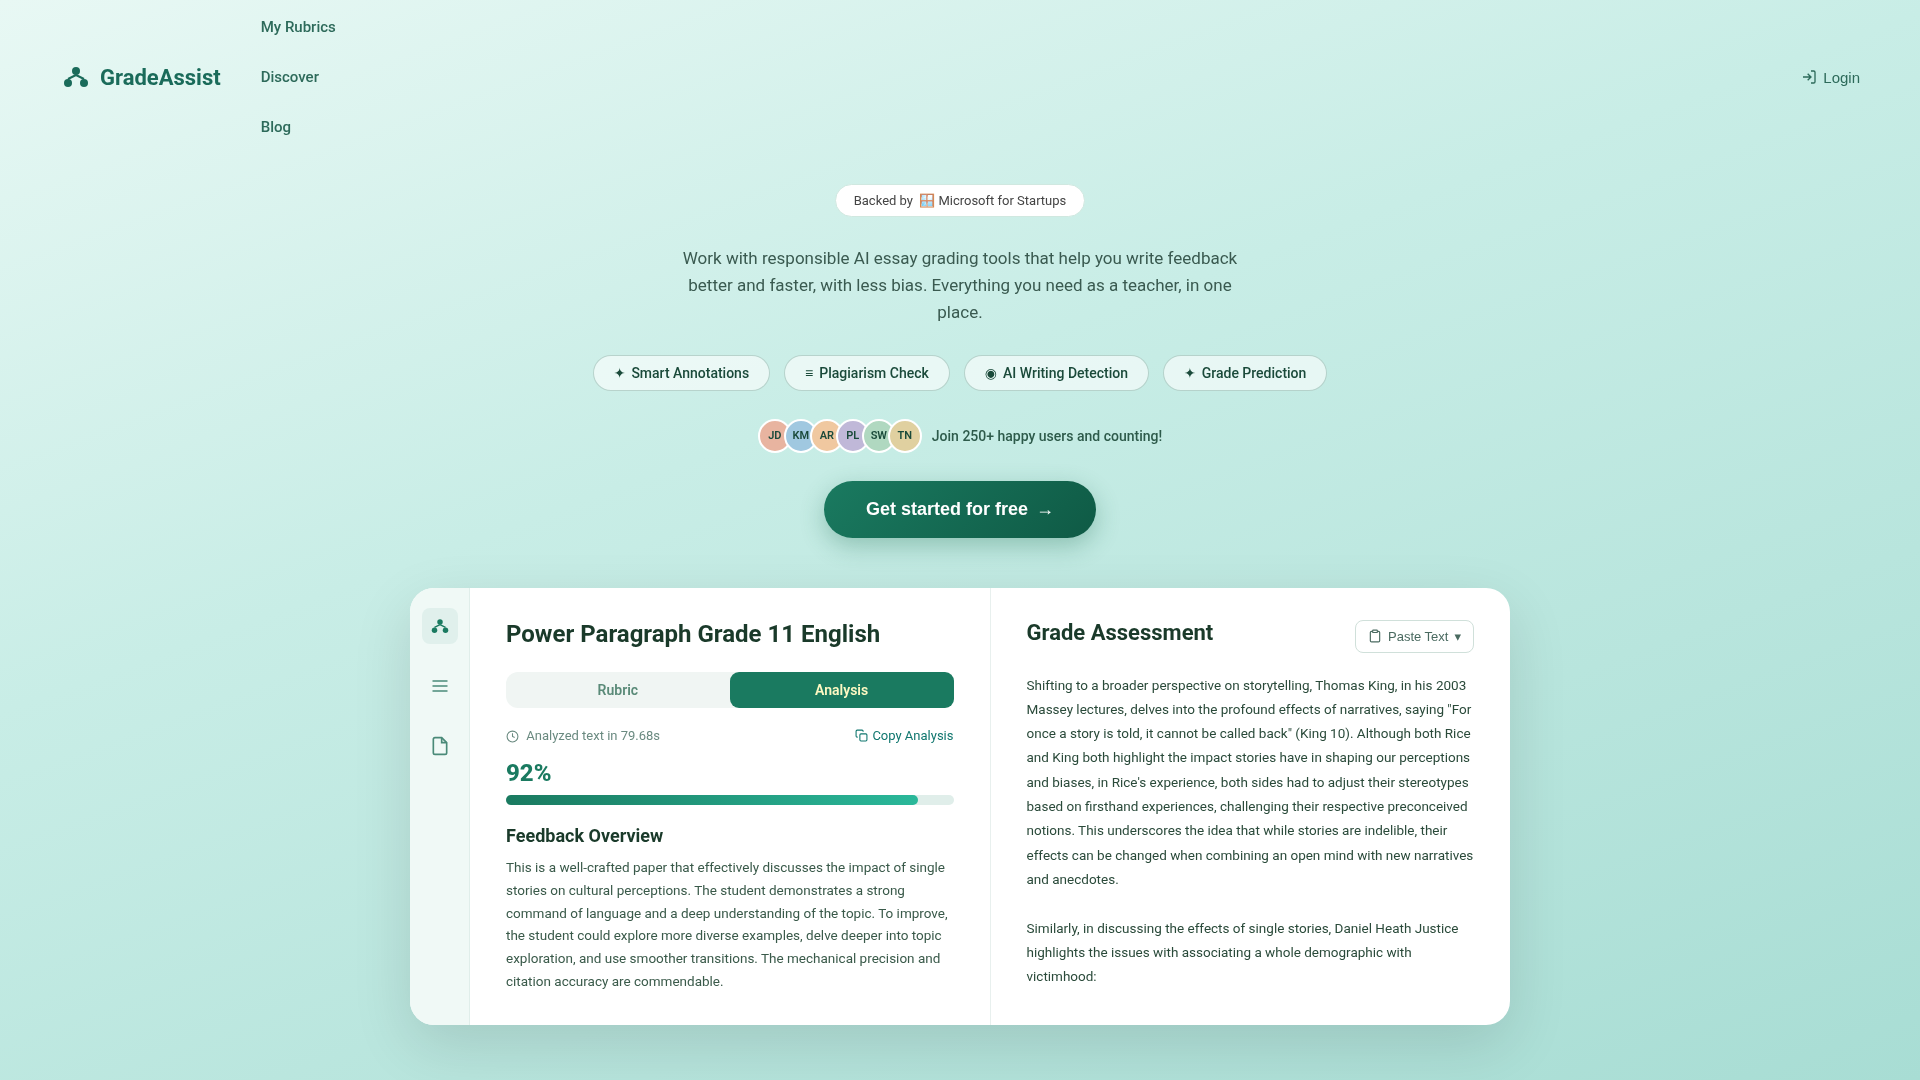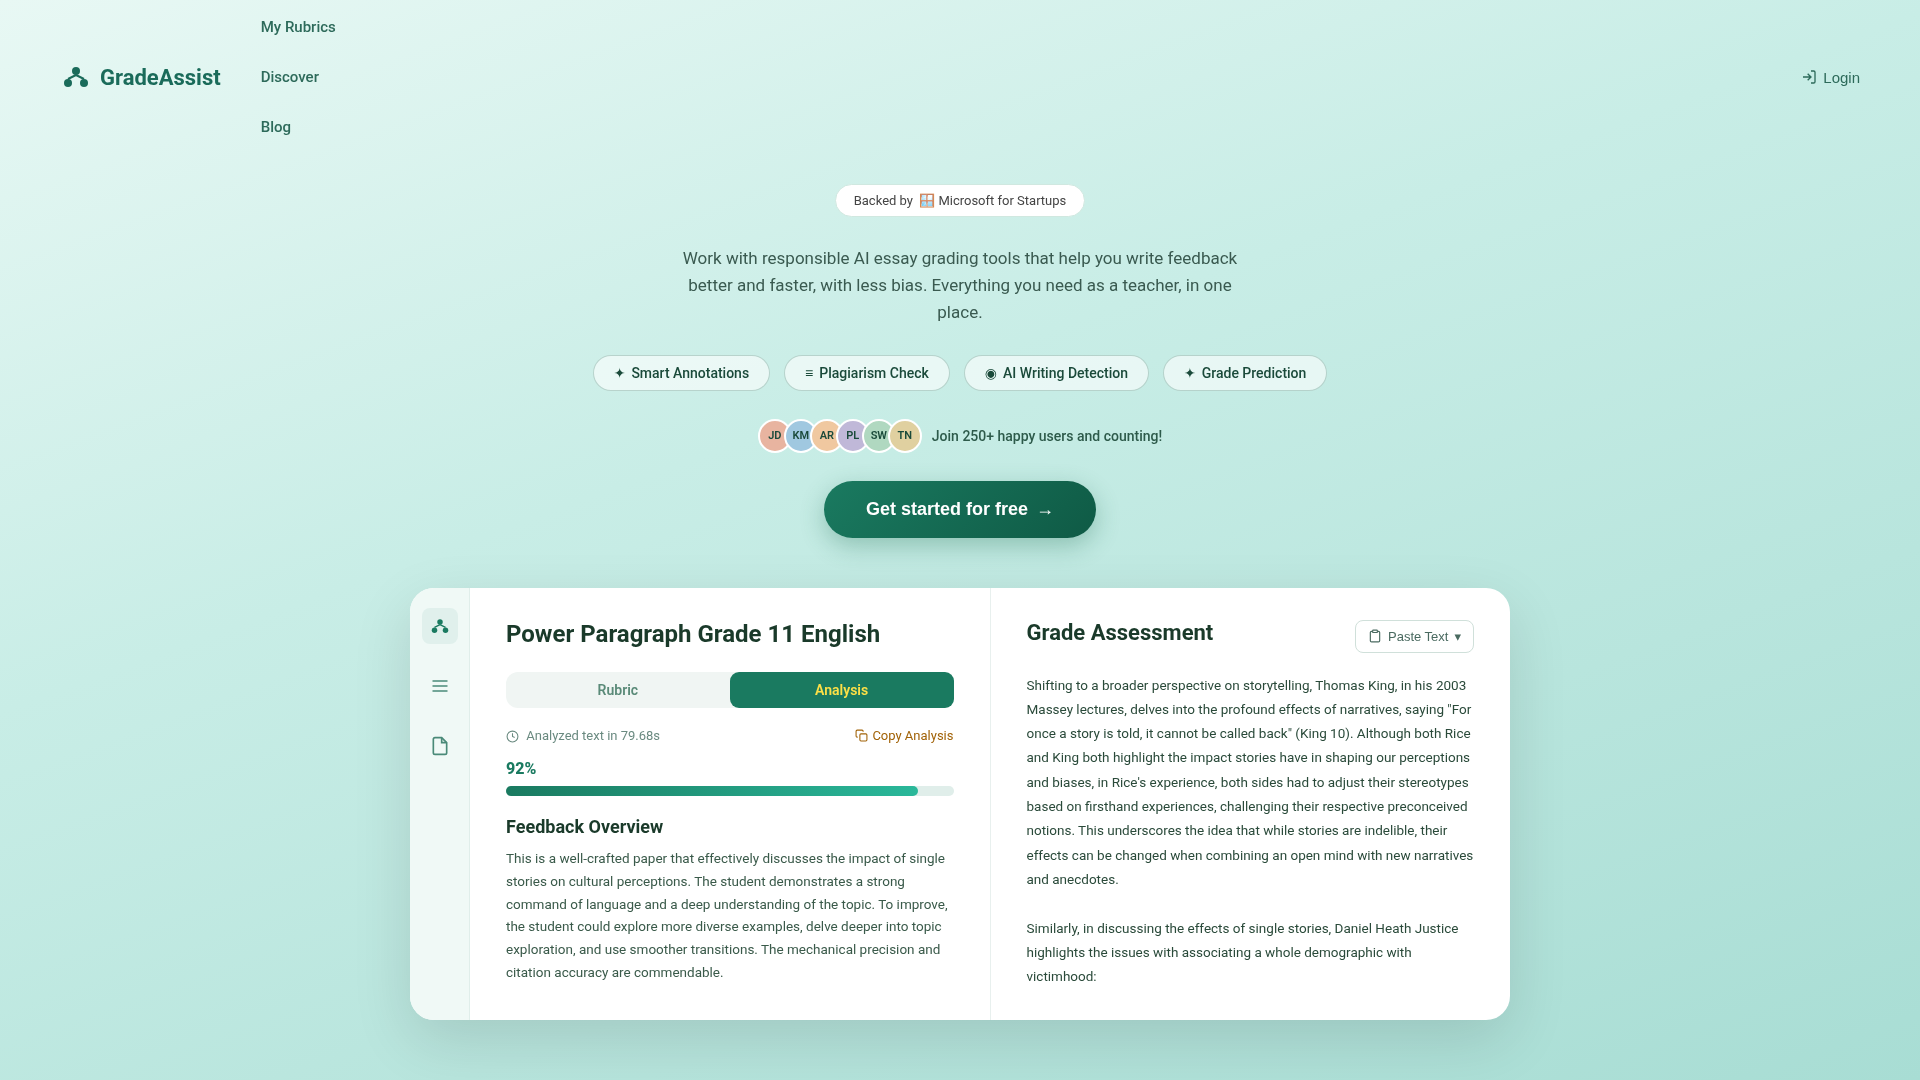--- a/index.html
+++ b/index.html
@@ -242,48 +242,48 @@
       text-align: center;
       padding: 10px;
       border-radius: 9px;
       font-size: 14px;
       font-weight: 600;
       cursor: pointer;
       color: #5a8a78;
     }
     .tab.active {
       background: #1a7a60;
-      color: #fde047;
+      color: #fef9c3;
     }
     .analyzed-row {
       display: flex;
       justify-content: space-between;
       align-items: center;
       font-size: 13px;
       color: #6a8a80;
       margin-bottom: 16px;
     }
     .copy-btn {
       display: flex;
       align-items: center;
       gap: 4px;
       cursor: pointer;
-      color: #a16207;
+      color: #0f766e;
     }
     .progress-section {
       margin-bottom: 20px;
     }
     .progress-header {
       display: flex;
       align-items: center;
       gap: 10px;
       margin-bottom: 8px;
     }
     .progress-pct {
-      font-size: 16px;
+      font-size: 24px;
       font-weight: 800;
       color: #1a7a60;
     }
     .progress-bar-bg {
       background: #e0eeea;
       border-radius: 6px;
       height: 10px;
       width: 100%;
     }
     .progress-bar-fill {

